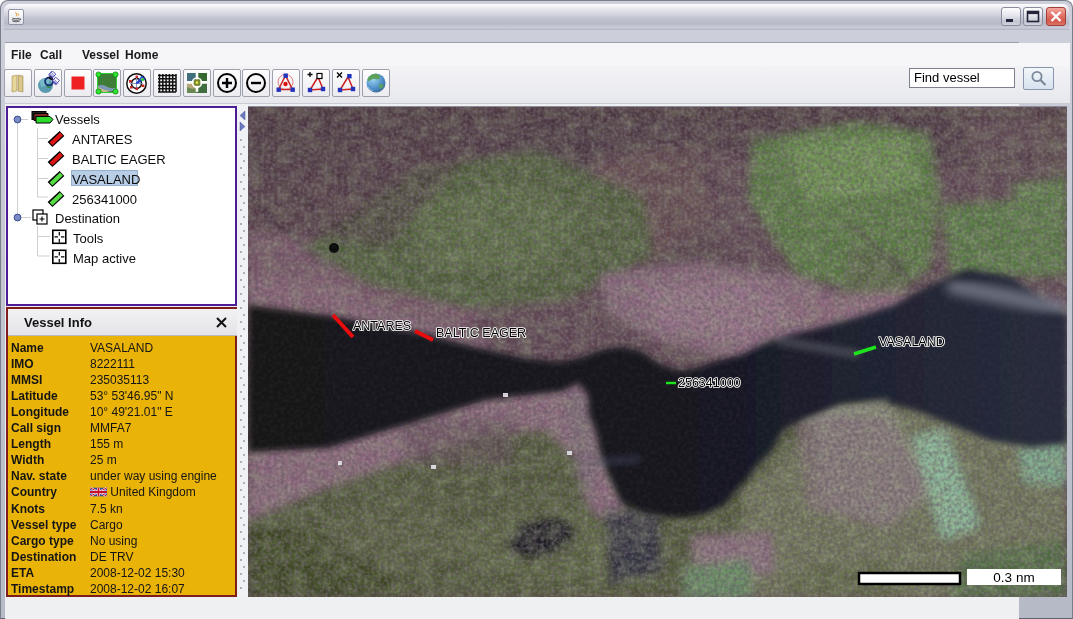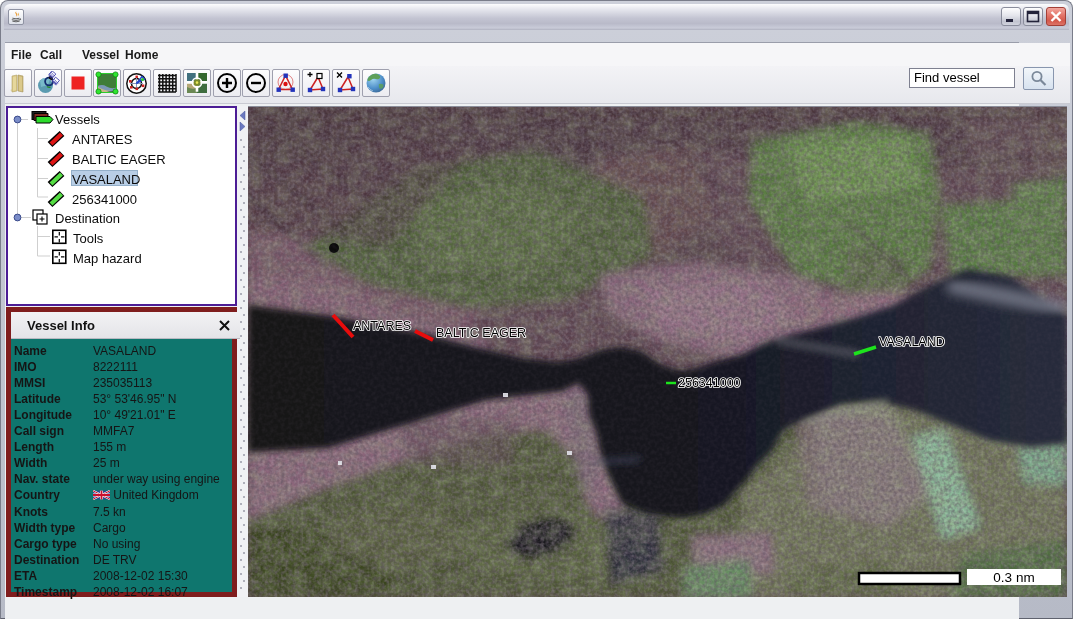--- a/index.html
+++ b/index.html
@@ -37,21 +37,21 @@
   padding-left:4px; line-height:18px; }
 #findbtn { position:absolute; left:1018px; top:1px; width:31px; height:23px;
   border:1px solid #8896ae; border-radius:2px;
   background:linear-gradient(180deg,#f2f6fa,#d7e2ef); }
 
 #treepanel { position:absolute; left:1px; top:63px; width:231px; height:200px;
   background:#fff; border:2px solid #4c1d95; }
 #divider { position:absolute; left:232px; top:63px; width:11px; height:491px;
   background:#f0f1f4; }
 #vesselinfo { position:absolute; left:1px; top:264px; width:231px; height:290px;
-  background:#0f766e; border:5px solid #7f1d1d; }
+  background:#eab308; border:2px solid #7f1d1d; }
 #viheader { position:absolute; left:0px; top:0px; width:229px; height:27px;
   background:linear-gradient(180deg,#f2f2f4,#e4e4e8); border-bottom:1px solid #b9bac2; }
 #map { position:absolute; left:243px; top:63px; width:819px; height:491px; overflow:hidden;
   border-top:1px solid #8a8d99; }
 #statusbar { position:absolute; left:0px; top:555px; width:1065px; height:29px;
   background:#eff1ef; border-top:1px solid #a8aab2; }
 .stxt { position:absolute; top:7px; font-size:12px; font-weight:bold; color:#1c1c1c; }
 
 .trow { position:absolute; height:20px; font-size:13px; color:#0c0c0c; }
 .tsel { position:absolute; background:#b8cee6; border:1px solid #93afc9; }
@@ -289,21 +289,21 @@
         </g>
       </svg>
       <div class="tsel" style="left:63px; top:62px; width:67px; height:16px"></div>
       <div class="trow" style="left:47px; top:4px">Vessels</div>
       <div class="trow" style="left:64px; top:24px">ANTARES</div>
       <div class="trow" style="left:64px; top:44px">BALTIC EAGER</div>
       <div class="trow" style="left:64px; top:64px">VASALAND</div>
       <div class="trow" style="left:64px; top:84px">256341000</div>
       <div class="trow" style="left:47px; top:103px">Destination</div>
       <div class="trow" style="left:65px; top:123px">Tools</div>
-      <div class="trow" style="left:65px; top:143px">Map hazard</div>
+      <div class="trow" style="left:65px; top:143px">Map active</div>
     </div>
     <div id="divider">
       <svg width="11" height="491" viewBox="0 0 11 491">
         <polygon points="8,5 3,9.5 8,14" fill="#6b79c0" stroke="#4a569a" stroke-width="0.5"></polygon>
         <polygon points="3,16 8,20.5 3,25" fill="#6b79c0" stroke="#4a569a" stroke-width="0.5"></polygon>
         <g fill="#9a9aa8">
           <circle cx="4" cy="34" r="1"></circle>
             <circle cx="7" cy="41" r="1"></circle>
             <circle cx="4" cy="48" r="1"></circle>
           <circle cx="7" cy="55" r="1"></circle>
@@ -423,21 +423,21 @@
                 <path d="M0 0 L60 30 M60 0 L0 30" stroke="#c8102e" stroke-width="3.5"></path>
                 <path d="M30 0 V30 M0 15 H60" stroke="#fff" stroke-width="11"></path>
                 <path d="M30 0 V30 M0 15 H60" stroke="#c8102e" stroke-width="6.5"></path>
               </svg> United Kingdom</span>
           </div>
         <div class="virow" style="top:191.5px">
             <b>Knots</b>
             <span>7.5 kn</span>
           </div>
         <div class="virow" style="top:207.6px">
-            <b>Width type</b>
+            <b>Vessel type</b>
             <span>Cargo</span>
           </div>
         <div class="virow" style="top:223.7px">
             <b>Cargo type</b>
             <span>No using</span>
           </div>
         <div class="virow" style="top:239.8px">
             <b>Destination</b>
             <span>DE TRV</span>
           </div>

